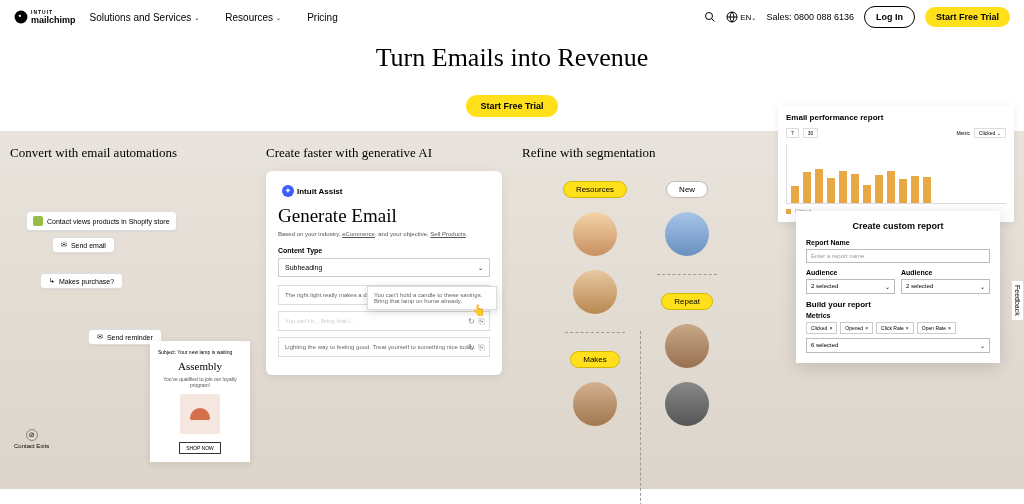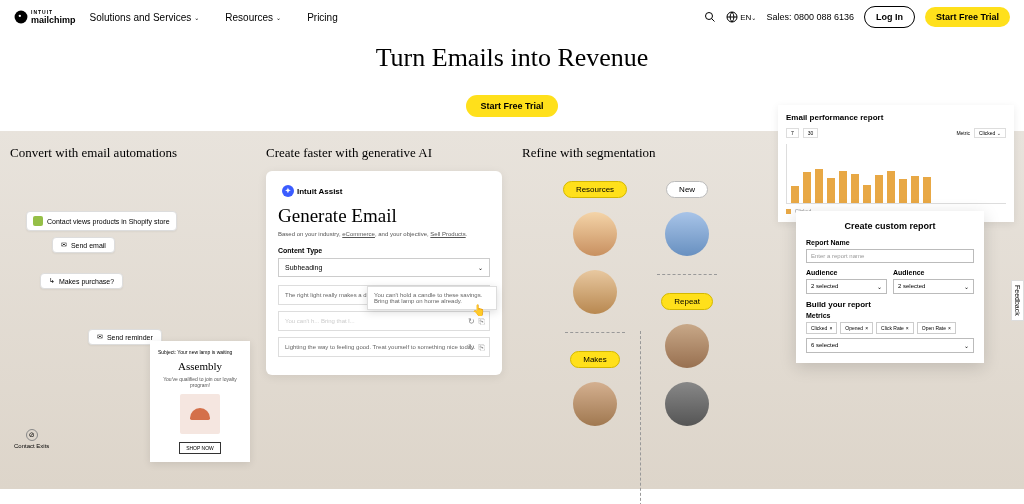--- a/index.html
+++ b/index.html
@@ -65,21 +65,21 @@
 .seg-dash-v{border-left:1px dashed #999;height:180px;position:absolute;left:50%;top:200px}
 
 .report-card{background:#fff;padding:8px;box-shadow:0 2px 8px rgba(0,0,0,0.08);font-size:7px;margin-top:-40px;position:relative}
 .report-card h4{font-size:8px;font-weight:600;margin-bottom:6px}
 .chart-controls{display:flex;gap:4px;align-items:center;margin-bottom:6px;font-size:5px}
 .chart-ctrl{border:1px solid #ddd;padding:1px 4px}
 .chart{display:flex;align-items:flex-end;gap:4px;height:60px;border-left:1px solid #ddd;border-bottom:1px solid #ddd;padding:0 4px;margin-bottom:4px;position:relative}
 .bar{width:8px;background:#e8a845}
 .chart-legend{font-size:5px;color:#888;display:flex;gap:4px;align-items:center}
 .leg-dot{width:5px;height:5px;background:#e8a845}
-.custom-report{position:absolute;background:#fff;box-shadow:0 4px 16px rgba(0,0,0,0.15);padding:10px;top:80px;left:28px;width:188px;font-size:7px}
+.custom-report{position:absolute;background:#fff;box-shadow:0 4px 16px rgba(0,0,0,0.15);padding:10px;top:80px;left:28px;width:204px;font-size:7px}
 .custom-report h3{font-family:inherit;font-size:9px;font-weight:700;text-align:center;margin-bottom:8px}
 .cr-label{font-size:7px;font-weight:700;margin-bottom:3px}
 .cr-input{border:1px solid #bbb;padding:3px 4px;font-size:6px;color:#999;width:100%;margin-bottom:6px}
 .cr-row{display:flex;gap:6px;margin-bottom:6px}
 .cr-col{flex:1}
 .cr-select{border:1px solid #bbb;padding:3px 4px;font-size:6px;display:flex;justify-content:space-between}
 .metrics{display:flex;gap:3px;flex-wrap:wrap;margin-bottom:4px}
 .metric-chip{border:1px solid #ccc;padding:2px 4px;font-size:5px;display:inline-flex;align-items:center;gap:2px}
 .chev{font-size:6px}
 .feedback{position:absolute;right:0;top:280px;background:#fff;padding:4px 2px;writing-mode:vertical-rl;font-size:7px;border:1px solid #ddd;cursor:pointer}

